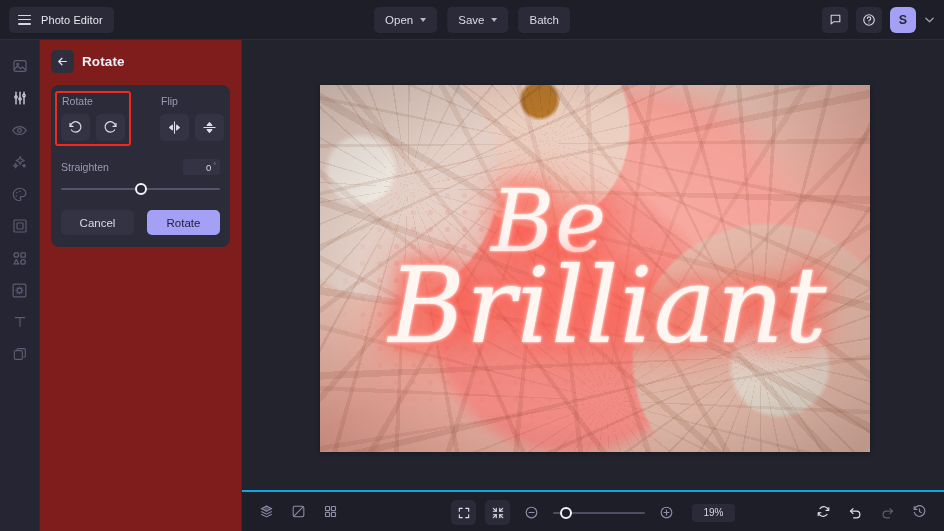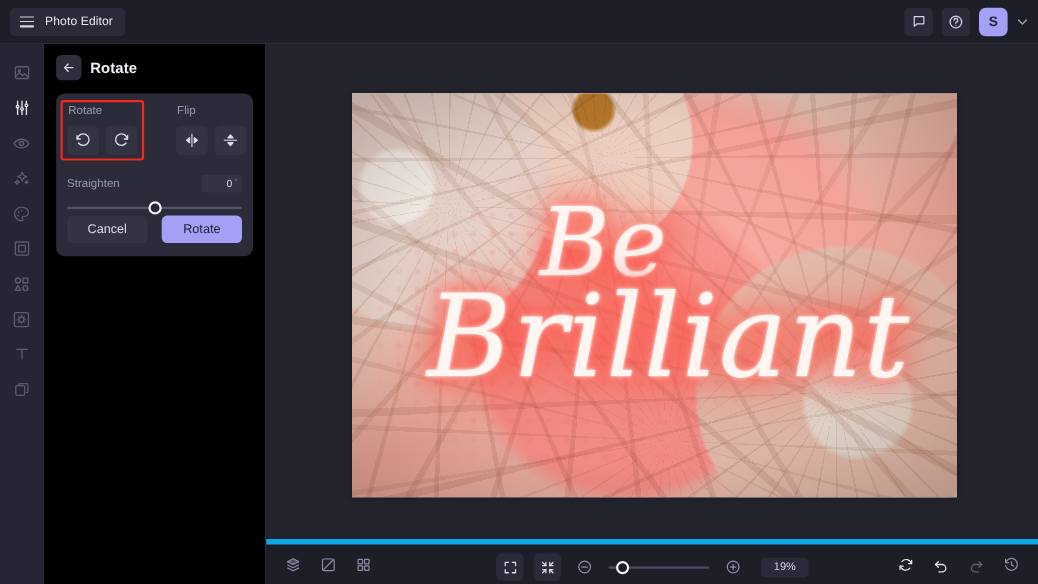--- a/index.html
+++ b/index.html
@@ -95,21 +95,21 @@
     display:flex; align-items:center; justify-content:center;
     cursor:pointer;
     color: #5c5c72;
   }
   .rail-item.active { color:#e6e6f0; }
   .rail-item svg { display:block; }
 
   
   .panel {
     width: 202px; min-width:202px;
-    background: #000000;
+    background: #7f1d1d;
     border-right: 1px solid #2c2c3a;
     padding: 10px 11px 0 11px;
   }
   .panel-head {
     display:flex; align-items:center; gap:8px;
     margin-bottom: 12px;
   }
   .back-btn {
     width: 23px; height:23px; border-radius:5px;
     background: #2e2e3d;
@@ -171,21 +171,21 @@
     position:absolute; top:6px; left:0; right:0; height:2px;
     background:#53536a; border-radius:2px;
   }
   .slider-knob {
     position:absolute; top: 1px; left: 50%;
     transform:translateX(-50%);
     width:12px; height:12px; border-radius:50%;
     background:#252533; border:2.5px solid #f2f2f8;
   }
 
-  .btn-row { display:flex; gap:13px; }
+  .btn-row { display:flex; gap:13px; margin-top: 14px; }
   .btn {
     flex:1; height: 25px; border-radius:5px; border:none;
     font-size: 11.5px; cursor:pointer; font-family:inherit;
   }
   .btn-cancel { background:#333343; color:#dcdce8; }
   .btn-apply { background:#a3a0f5; color:#23233a; }
 
   .help {
     margin-top: 10px;
     background:#2b2b39;
@@ -274,21 +274,21 @@
   .neon-2 { font-size: 104px; margin-left: 26px; }
   .photo-vignette {
     position:absolute; inset:0;
     background: radial-gradient(ellipse 82% 82% at 50% 50%, rgba(0,0,0,0) 52%, rgba(60,30,25,.3) 100%);
   }
 
   
   .bottombar {
     height: 41px; min-height:41px;
     background:#1e1e29;
-    border-top: 5px solid #0ea5e9;
+    border-top: 2px solid #0ea5e9;
     display:flex; align-items:center;
     position:relative;
     padding: 0 12px;
   }
   .bb-group { display:flex; align-items:center; gap: 7px; }
   .bb-btn {
     width: 25px; height:25px; border-radius:5px;
     background: transparent; border:none;
     display:flex;align-items:center;justify-content:center;
     cursor:pointer; color:#8e8ea8;
@@ -333,20 +333,33 @@
       <div class="brand">
         <span class="hamburger">
             <i></i>
             <i></i>
             <i></i>
           </span>
         <span class="brand-title">Photo Editor</span>
       </div>
     </div>
 
+    <div class="tb-center">
+      <button class="tb-btn">
+        <span>Open</span>
+        <span class="caret"></span>
+      </button>
+      <button class="tb-btn">
+        <span>Save</span>
+        <span class="caret"></span>
+      </button>
+      <button class="tb-btn">
+        <span>Batch</span>
+      </button>
+    </div>
 
     <div class="tb-right">
       <button class="icon-btn">
         <svg width="13" height="13" viewBox="0 0 24 24" fill="none" stroke="#d4d4e2" stroke-width="2" stroke-linecap="round" stroke-linejoin="round">
           <path d="M4 4h16v12H9l-5 4z"></path>
         </svg>
       </button>
       <button class="icon-btn">
         <svg width="14" height="14" viewBox="0 0 24 24" fill="none" stroke="#d4d4e2" stroke-width="2" stroke-linecap="round">
           <circle cx="12" cy="12" r="9"></circle>

